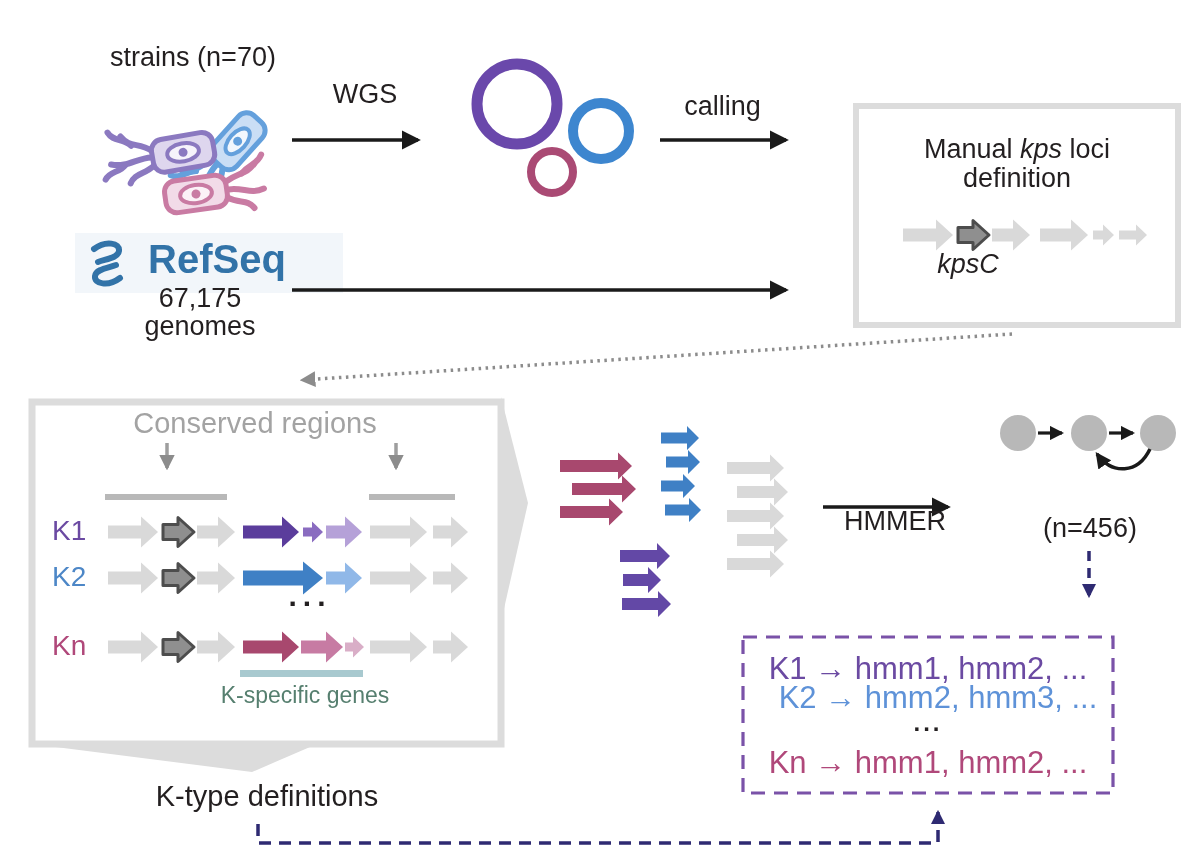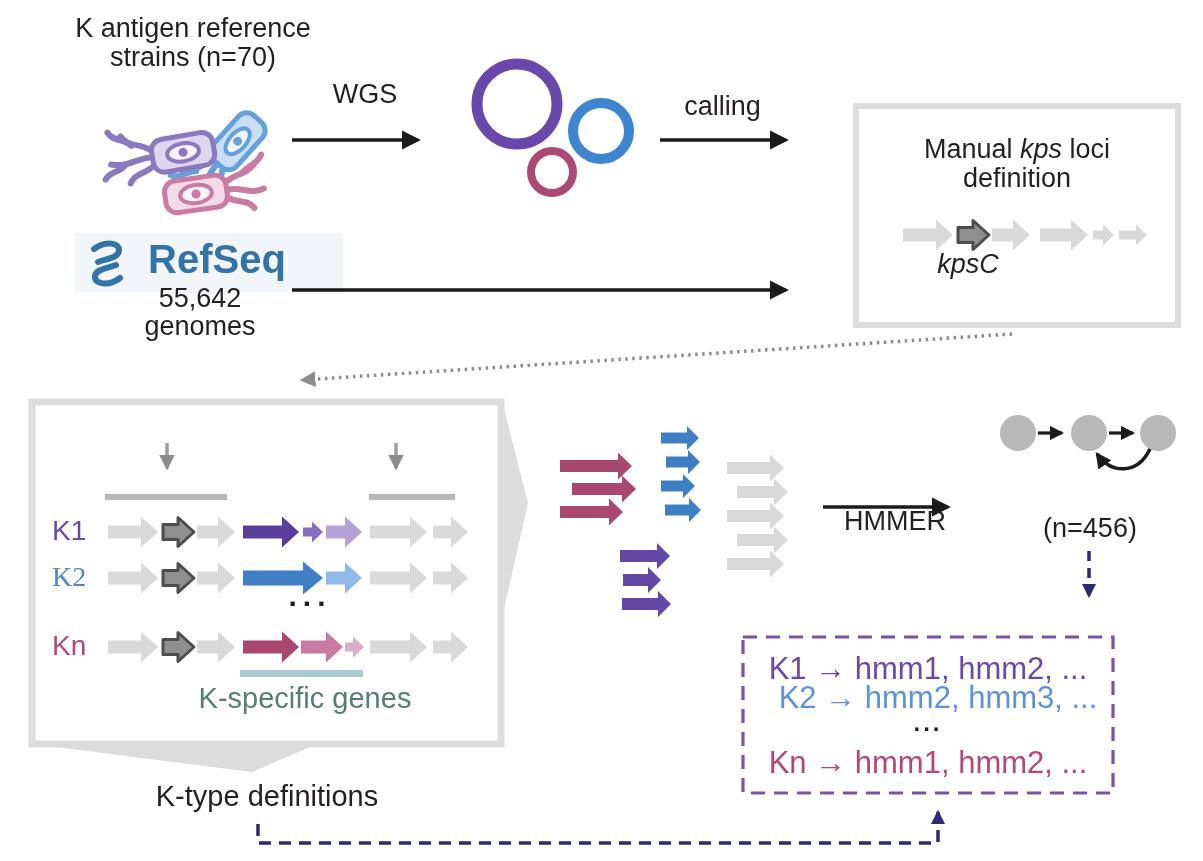--- a/index.html
+++ b/index.html
@@ -11,25 +11,25 @@
     --k1:#6b4aa2; --k2:#4d87c7; --kn:#b0487a; --k2_map:#5e92d8; --refseq_blue:#3273a8;
     --bact_purple:#8b79c0; --bact_purple_fill:#ded6ee; --bact_blue:#64a0dc; --bact_blue_fill:#cadef5;
     --bact_pink:#c97ba3; --bact_pink_fill:#f2dbe8; --ring_purple:#6a48ab; --ring_blue:#3d86cf; --ring_crimson:#aa4a74;
   }
   html,body{margin:0;padding:0;background:#ffffff;}
   #stage{position:relative;width:1203px;height:861px;background:#fff;overflow:hidden;
          font-family:"Liberation Sans",sans-serif;color:var(--ink);}
   #diagram-svg{position:absolute;left:0;top:0;}
   .txt{position:absolute;font-size:27px;line-height:1.08;text-align:center;white-space:pre;}
   .gray{color:var(--gray_text);}
-  .teal{color:var(--teal_text);font-size:29px;}
+  .teal{color:var(--teal_text);font-size:23px;}
   .big{font-size:29px;}
   .refseq{font-size:40px;font-weight:bold;color:var(--refseq_blue);text-align:left;letter-spacing:0px;}
   .k-label{font-size:28px;text-align:left;}
-  .c-k1{color:var(--k1);} .c-k2{color:var(--k2);font-family:Liberation Serif, serif;} .c-kn{color:var(--kn);} .c-k2map{color:var(--k2_map);padding-left:10px;}
+  .c-k1{color:var(--k1);} .c-k2{color:var(--k2);} .c-kn{color:var(--kn);} .c-k2map{color:var(--k2_map);padding-left:10px;}
   .dots-big{font-weight:bold;font-size:30px;letter-spacing:6px;}
   .dots-map{font-weight:bold;font-size:24px;letter-spacing:3px;}
   .ital{font-style:italic;}
   .map-line{font-size:31px;}
 </style>
 </head>
 <body>
 
 <div id="stage">
 
@@ -175,33 +175,33 @@
       <line x1="1038" y1="433" x2="1062" y2="433" stroke="#1a1a1a" stroke-width="3.2" marker-end="url(#m-black-sm)"></line>
       <line x1="1109" y1="433" x2="1133" y2="433" stroke="#1a1a1a" stroke-width="3.2" marker-end="url(#m-black-sm)"></line>
       <path d="M1150,449 C1138,474 1112,475 1097,454" fill="none" stroke="#1a1a1a" stroke-width="3.5" marker-end="url(#m-black-sm)"></path>
     </g>
 
     <line x1="1089" y1="551" x2="1089" y2="596" style="stroke:var(--navy)" stroke-width="3.5" stroke-dasharray="10 7" marker-end="url(#m-navy)"></line>
     <rect x="743" y="637" width="370" height="156" fill="none" style="stroke:var(--dash_purple)" stroke-width="3.2" stroke-dasharray="14 9"></rect>
     <path d="M258,824 L258,843 L938,843 L938,812" fill="none" style="stroke:var(--navy)" stroke-width="3.5" stroke-dasharray="12 8" marker-end="url(#m-navy)"></path>
   </svg>
 
-  <div class="txt" style="left:28px;top:14px;width:330px;">K antigen reference</div>
   <div class="txt" style="left:28px;top:43px;width:330px;">strains (n=70)</div>
   <div class="txt" style="left:290px;top:80px;width:150px;">WGS</div>
   <div class="txt" style="left:650px;top:92px;width:145px;">calling</div>
 
   <div class="txt refseq" style="left:148px;top:238px;width:220px;">RefSeq</div>
-  <div class="txt" style="left:95px;top:284px;width:210px;">55,642</div>
+  <div class="txt" style="left:95px;top:284px;width:210px;">67,175</div>
   <div class="txt" style="left:95px;top:312px;width:210px;">genomes</div>
 
   <div class="txt" style="left:853px;top:135px;width:328px;"><span>Manual </span><span class="ital">kps</span><span> loci</span></div>
   <div class="txt" style="left:853px;top:164px;width:328px;">definition</div>
   <div class="txt ital" style="left:918px;top:250px;width:100px;">kpsC</div>
 
+  <div class="txt gray big" style="left:100px;top:408px;width:310px;">Conserved regions</div>
   <div class="txt k-label c-k1" style="left:52px;top:516px;width:50px;">K1</div>
   <div class="txt k-label c-k2" style="left:52px;top:562px;width:50px;">K2</div>
   <div class="txt k-label c-kn" style="left:52px;top:631px;width:50px;">Kn</div>
   <div class="txt dots-big" style="left:265px;top:580px;width:90px;">...</div>
   <div class="txt teal" style="left:145px;top:683px;width:320px;">K-specific genes</div>
   <div class="txt big" style="left:117px;top:781px;width:300px;">K-type definitions</div>
 
   <div class="txt" style="left:820px;top:461px;width:150px;margin-top:46px;">HMMER</div>
   <div class="txt" style="left:1015px;top:514px;width:150px;">(n=456)</div>
 

